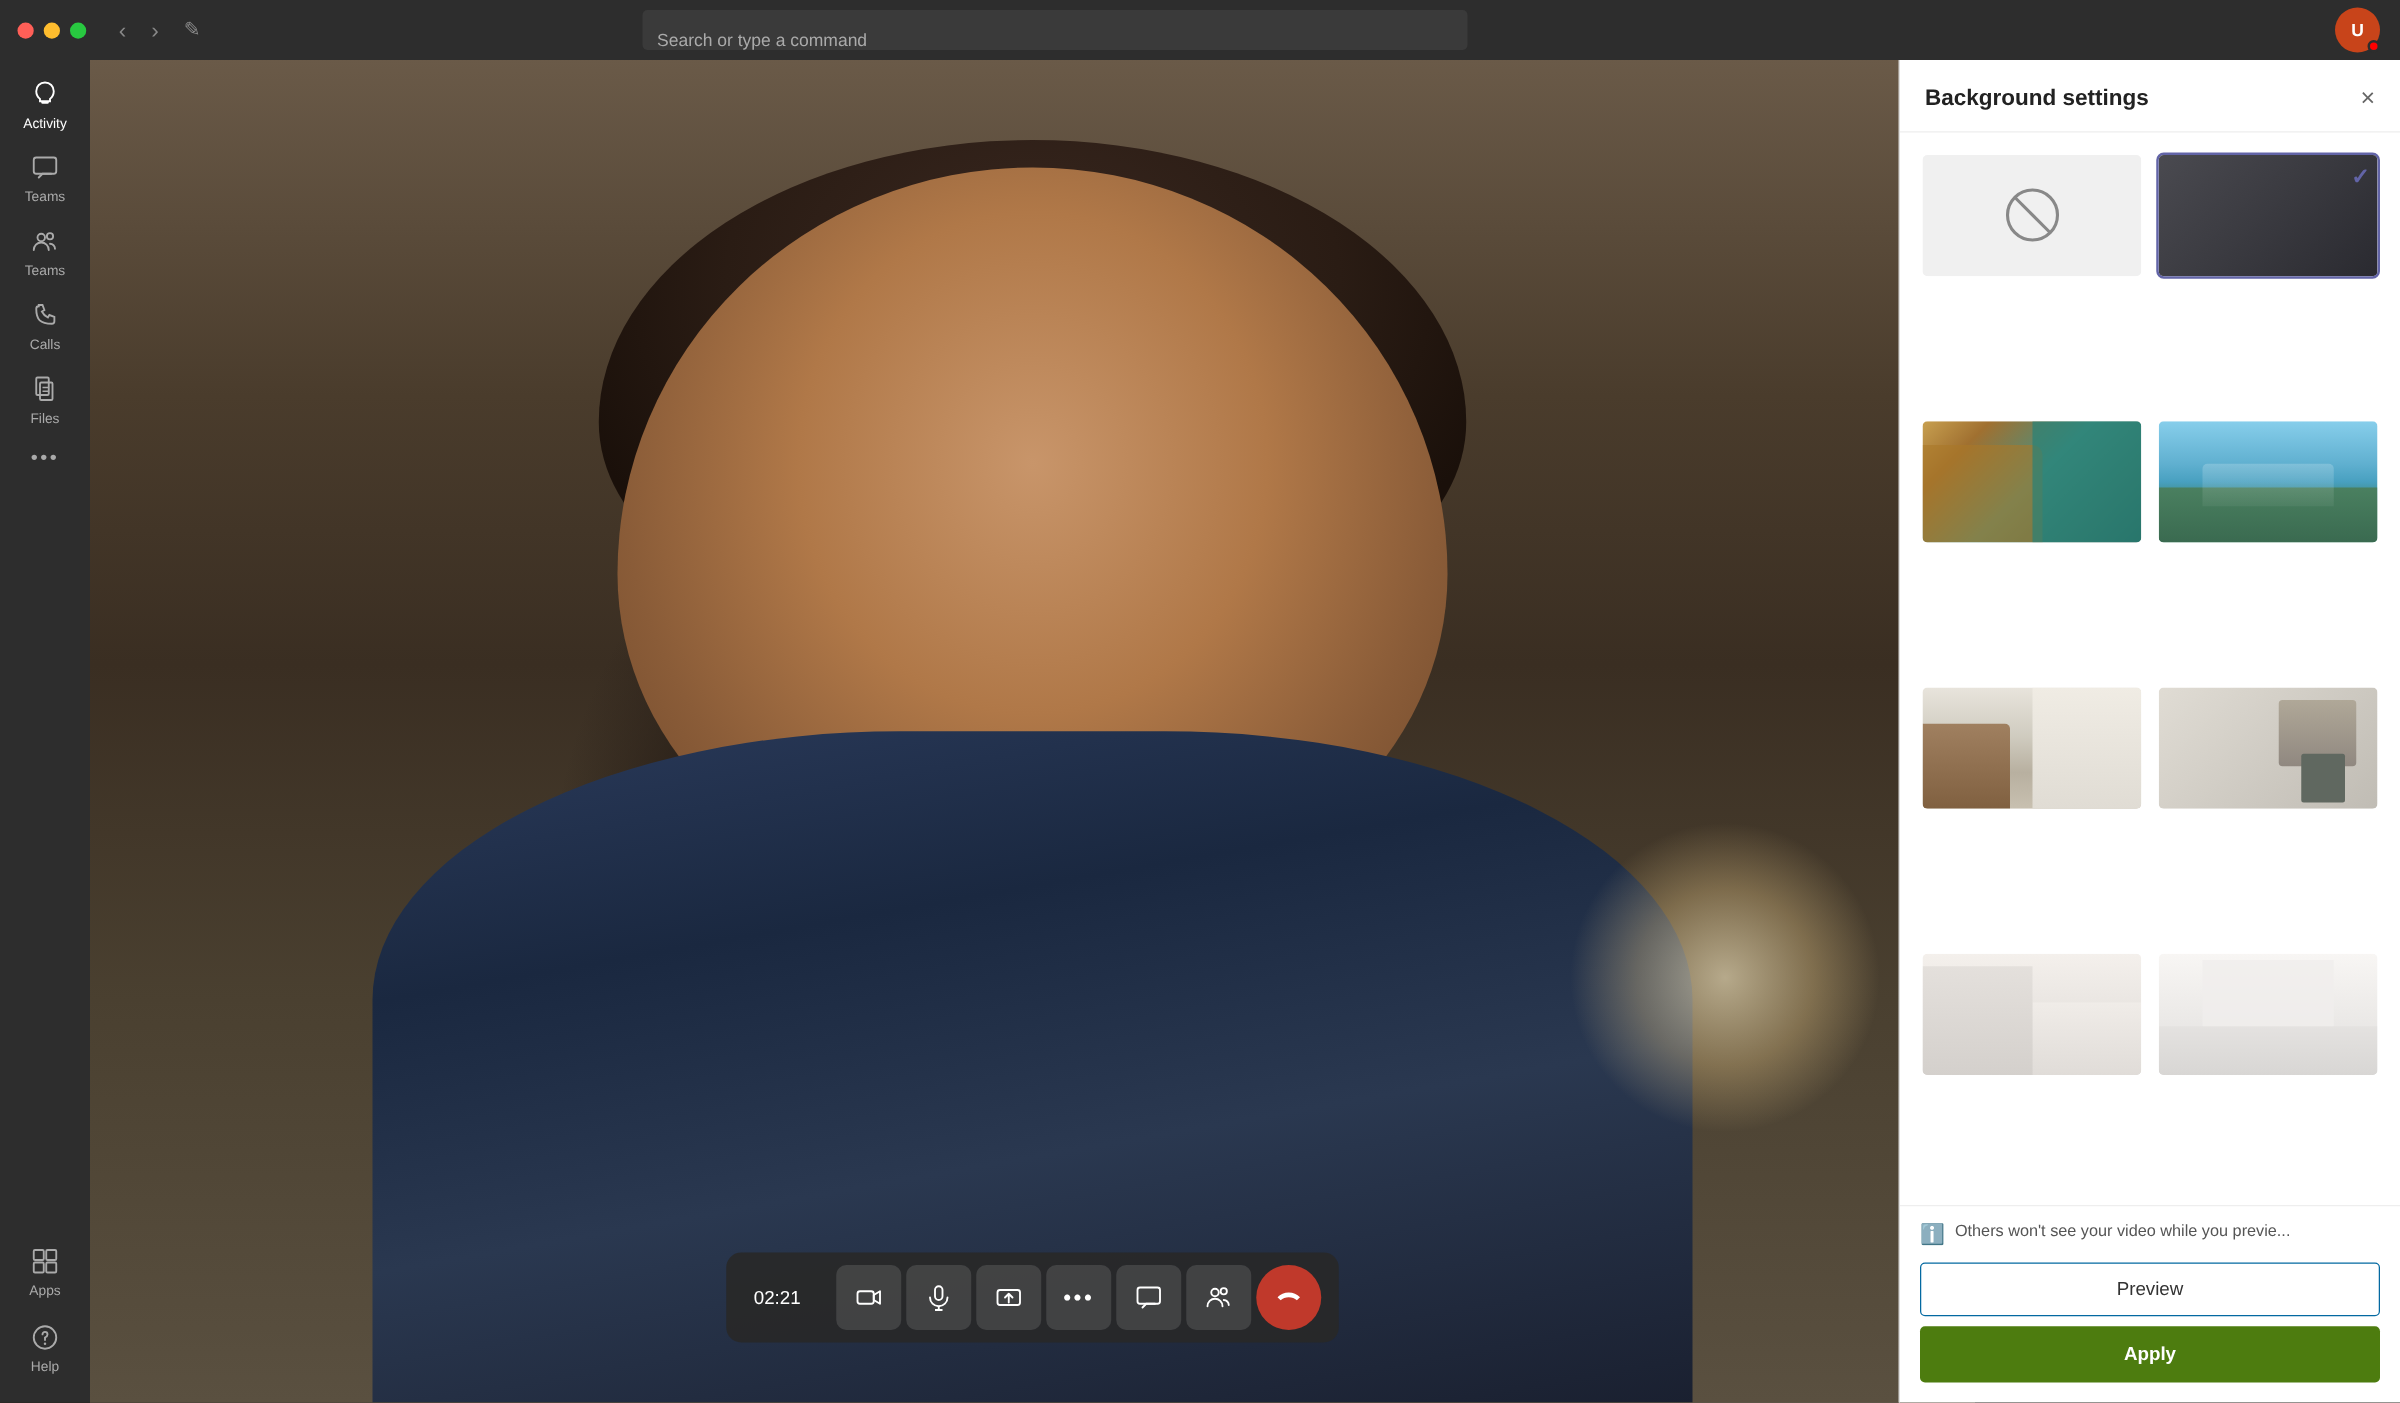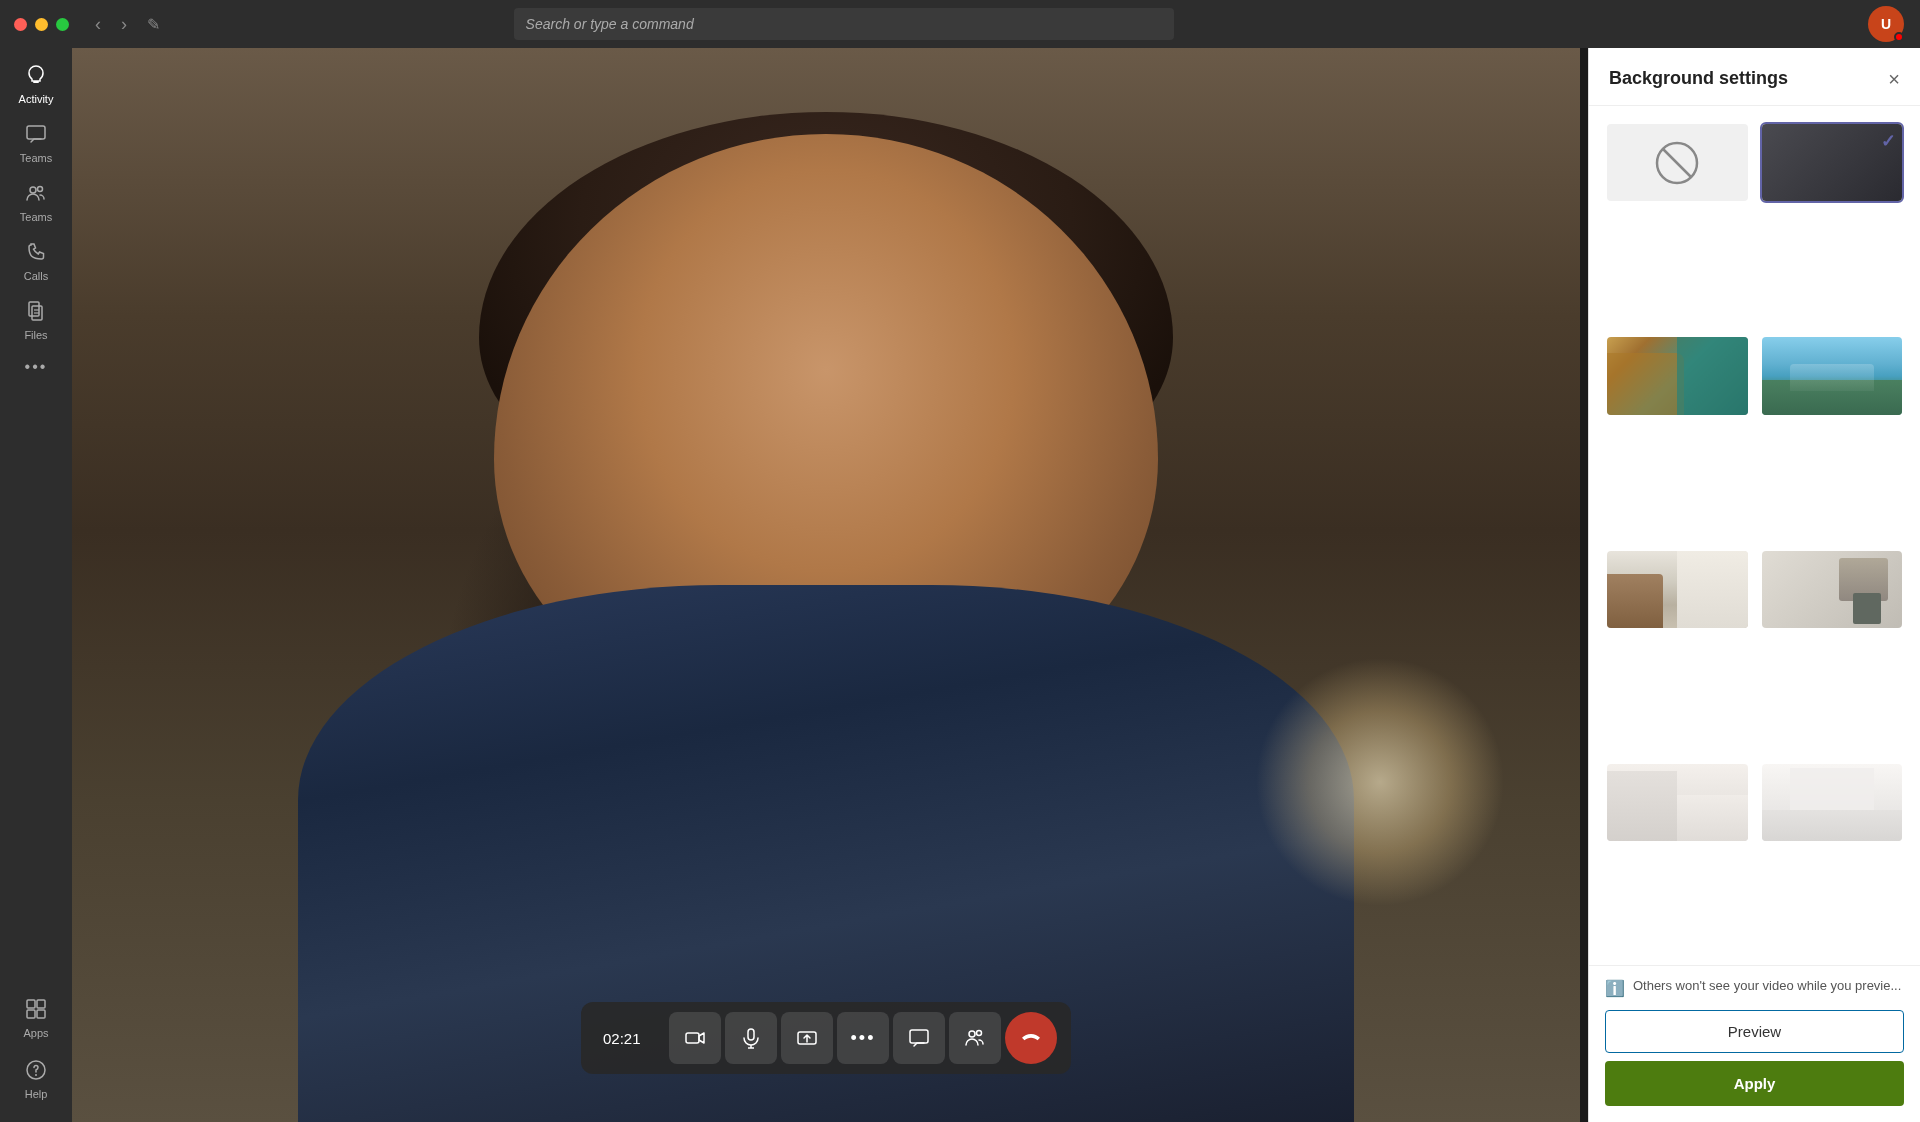--- a/index.html
+++ b/index.html
@@ -53,25 +53,24 @@
       padding: 4px 6px;
     }
     .search-bar {
       flex: 1;
       max-width: 660px;
       margin: 0 auto;
       background: #3a3a3a;
       border-radius: 4px;
       height: 32px;
       display: flex;
-      align-items: center;
+      align-items: flex-end;
       padding: 0 12px;
       color: #aaa;
       font-size: 14px;
-      font-style: italic;
     }
     .titlebar-right {
       margin-left: auto;
       margin-right: 16px;
       display: flex;
       align-items: center;
     }
     .avatar-badge {
       width: 36px; height: 36px;
       border-radius: 50%;
@@ -230,21 +229,21 @@
     }
     .ctrl-btn.end-call {
       background: #c0392b;
       border-radius: 50%;
     }
 
     
     .bg-panel {
       position: absolute;
       top: 48px; right: 0;
-      width: 332px;
+      width: 401px;
       height: calc(100% - 48px);
       background: #fff;
       z-index: 80;
       display: flex;
       flex-direction: column;
       border-left: 1px solid #ddd;
     }
     .bg-panel-header {
       display: flex;
       align-items: center;

